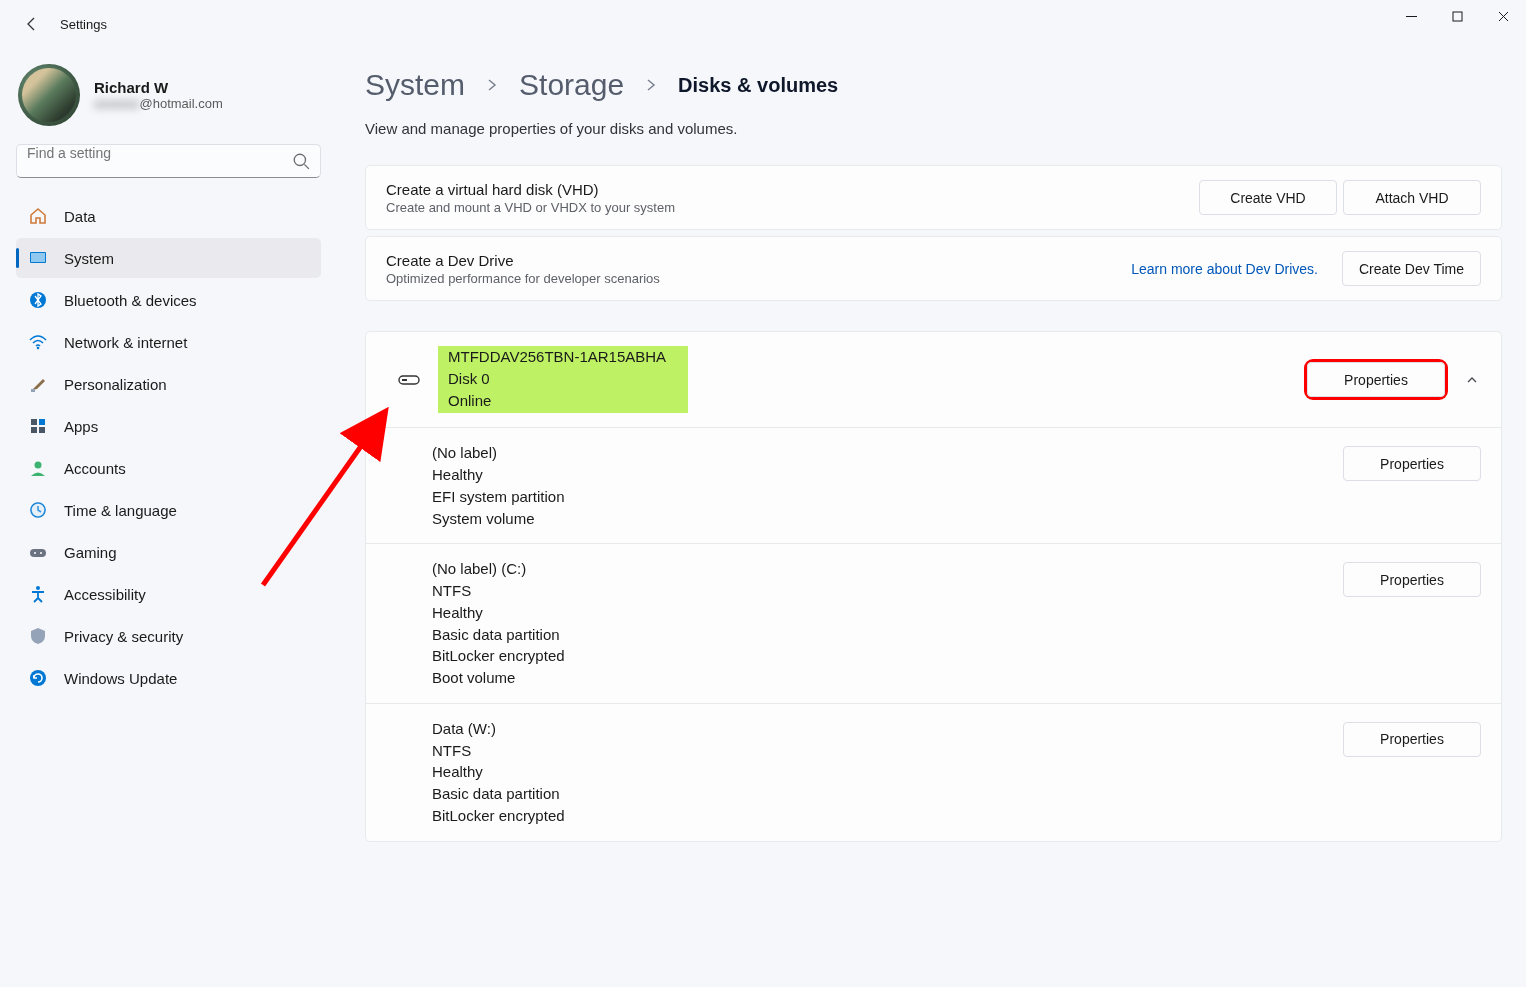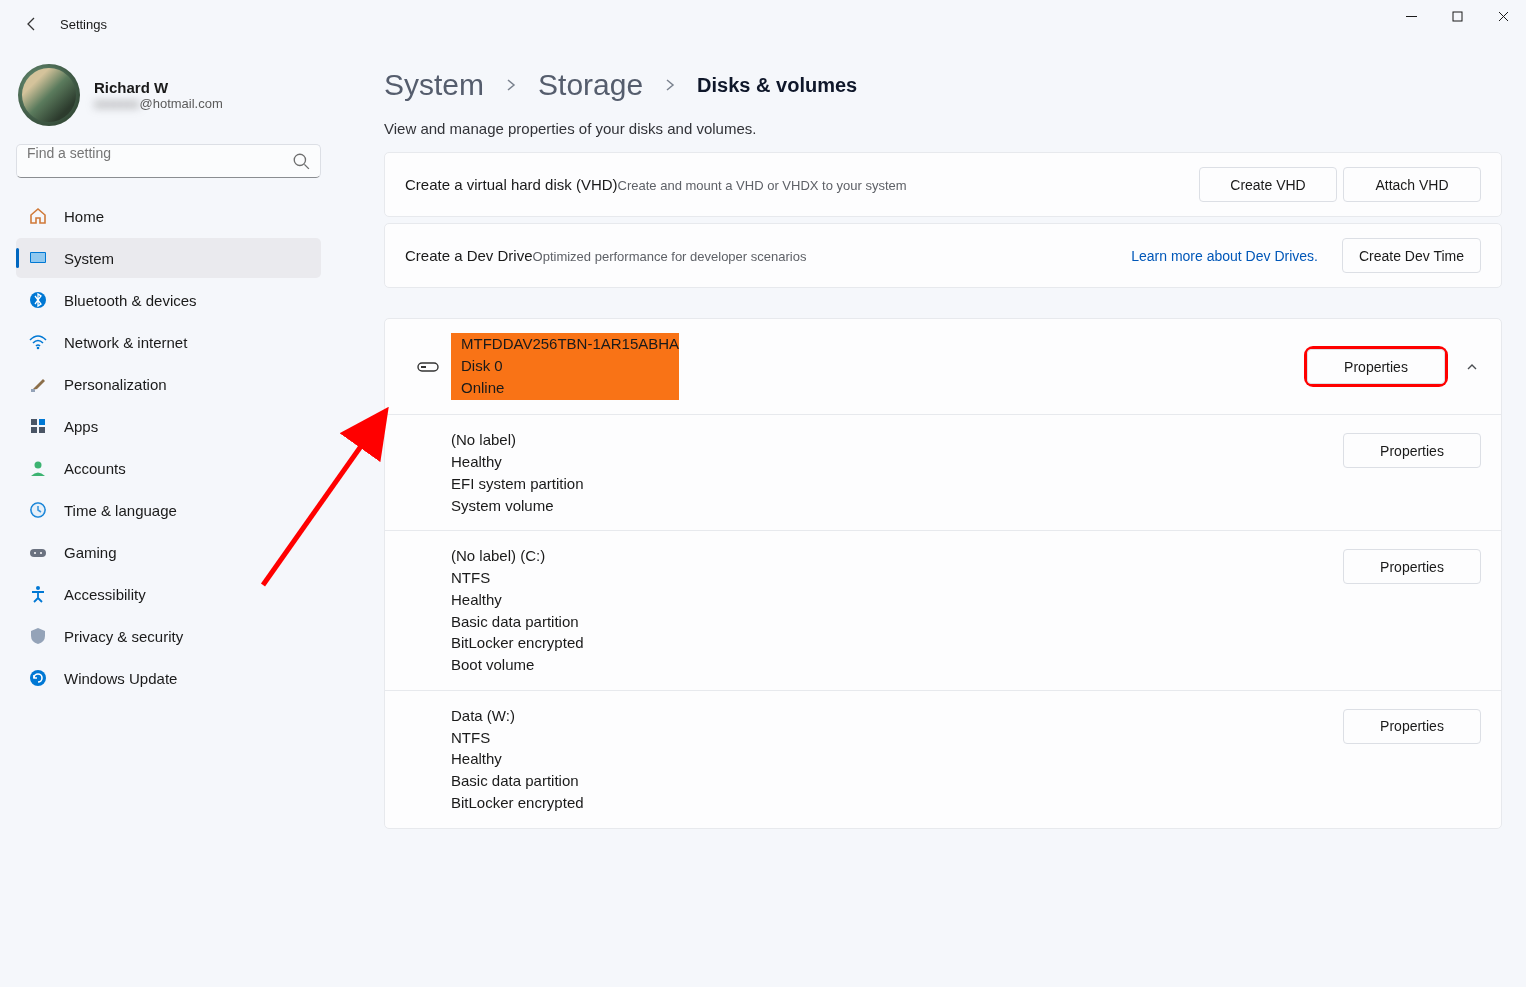--- a/index.html
+++ b/index.html
@@ -28,21 +28,21 @@
     .window-controls {
       position: absolute; top: 0; right: 0; display: flex;
     }
     .win-ctrl {
       width: 46px; height: 32px;
       display: flex; align-items: center; justify-content: center;
       cursor: pointer;
       color: #1a1a1a;
     }
     
-    .app-body { display: flex; height: calc(100% - 48px); gap: 19px; }
+    .app-body { display: flex; height: calc(100% - 48px); }
     .sidebar { width: 335px; padding: 8px 8px 8px 10px; display: flex; flex-direction: column; }
     .main { flex: 1; padding: 0 24px 0 0; overflow-y: auto; margin-left: 30px; }
     
     .profile { display: flex; align-items: center; padding: 8px 8px 18px 8px; gap: 14px; }
     .avatar { width: 62px; height: 62px; border-radius: 50%; background: radial-gradient(circle at 40% 40%, #7fae8f 0%, #3f5945 60%, #232 100%); display:flex;align-items:center;justify-content:center; }
     .avatar-inner { width:54px;height:54px;border-radius:50%;background:linear-gradient(135deg,#d4c39b 25%,#5b7b5d 50%,#2c3b2d 80%); }
     .profile-name { font-size: 15px; font-weight: 600; color: #1a1a1a; }
     .profile-email { font-size: 13px; color: #5b5b5b; }
     .profile-email .blur { filter: blur(4px); user-select: none; }
     .search-wrap { padding: 0 6px 18px 6px; }
@@ -71,30 +71,30 @@
     .nav-item.active::before {
       content: ""; position: absolute; left: 0; top: 10px; bottom: 10px;
       width: 3px; background: #0067c0; border-radius: 3px;
     }
     .nav-icon { width: 20px; height: 20px; display: flex; align-items: center; justify-content: center; }
     
     .breadcrumb { display: flex; align-items: center; gap: 20px; margin-top: 20px; }
     .crumb { font-size: 30px; color: #555d6d; cursor: pointer; }
     .chev { color: #7a828e; }
     .crumb.current { font-size: 20px; font-weight: 700; color: #0f172a; }
-    .page-sub { font-size: 15px; color: #323338; margin-top: 18px; margin-bottom: 15px; }
+    .page-sub { font-size: 15px; color: #323338; margin-top: 18px; margin-bottom: 28px; }
     .card {
       background: #fdfdfe;
       border: 1px solid #e7e9ed;
       border-radius: 5px;
       margin-bottom: 6px;
       padding: 14px 20px;
       display: flex; align-items: center; justify-content: space-between;
     }
-    .card-info { display: flex; flex-direction: row; }
+    .card-info { display: flex; flex-direction: column; }
     .card-title { font-size: 15px; color: #1a1a1a; }
     .card-sub { font-size: 13px; color: #5e6167; margin-top: 2px; }
     .card-actions { display: flex; gap: 6px; align-items: center; }
     .btn {
       height: 35px;
       min-width: 138px;
       border: 1px solid #dcdfe5;
       border-radius: 4px;
       background: #fdfdfe;
       font-size: 14px;
@@ -116,23 +116,24 @@
       padding: 14px 20px;
       display: flex; align-items: center;
     }
     .disk-row:last-child { border-bottom: none; }
     .disk-icon-col { width: 46px; display: flex; justify-content: center; }
     .disk-info-col { flex: 1; }
     .disk-info-col .line { font-size: 15px; line-height: 1.45; color: #1a1a1a; }
     .disk-action-col { display: flex; align-items: center; gap: 10px; }
     .chevron-tgl { width: 18px; height: 18px; display: flex; align-items: center; justify-content: center; cursor: pointer; color: #4a4d52; margin-left: 8px; }
     .highlight-block {
-      background: #f97316;
-      padding: 0 0 2px 10px;
+      background: #bef264;
+      padding: 0 22px 2px 10px;
       display: inline-block;
+      margin-left: 6px;
     }
     .highlight-block .line { color: #1a1a1a; }
     .red-highlight-btn {
       box-shadow: 0 0 0 3px #ff0000;
       border-radius: 6px;
     }
     
     .red-arrow {
       position: absolute;
       left: 258px; top: 390px;
@@ -196,21 +197,21 @@
           </svg>
       </div>
     </div>
     <nav class="nav">
       <div class="nav-item">
         <span class="nav-icon">
             <svg width="20" height="20" viewBox="0 0 20 20">
               <path d="M3 9 L10 3 L17 9 V17 H12 V12 H8 V17 H3 Z" fill="none" stroke="#d07a3a" stroke-width="1.6"></path>
             </svg>
           </span>
-        <span>Home</span>
+        <span>Data</span>
       </div>
       <div class="nav-item active">
         <span class="nav-icon">
             <svg width="20" height="20" viewBox="0 0 20 20">
               <rect x="2" y="4" width="16" height="11" rx="1" fill="#0078d4"></rect>
               <rect x="3" y="5" width="14" height="9" fill="#90c8ef"></rect>
             </svg>
           </span>
         <span>System</span>
       </div>

